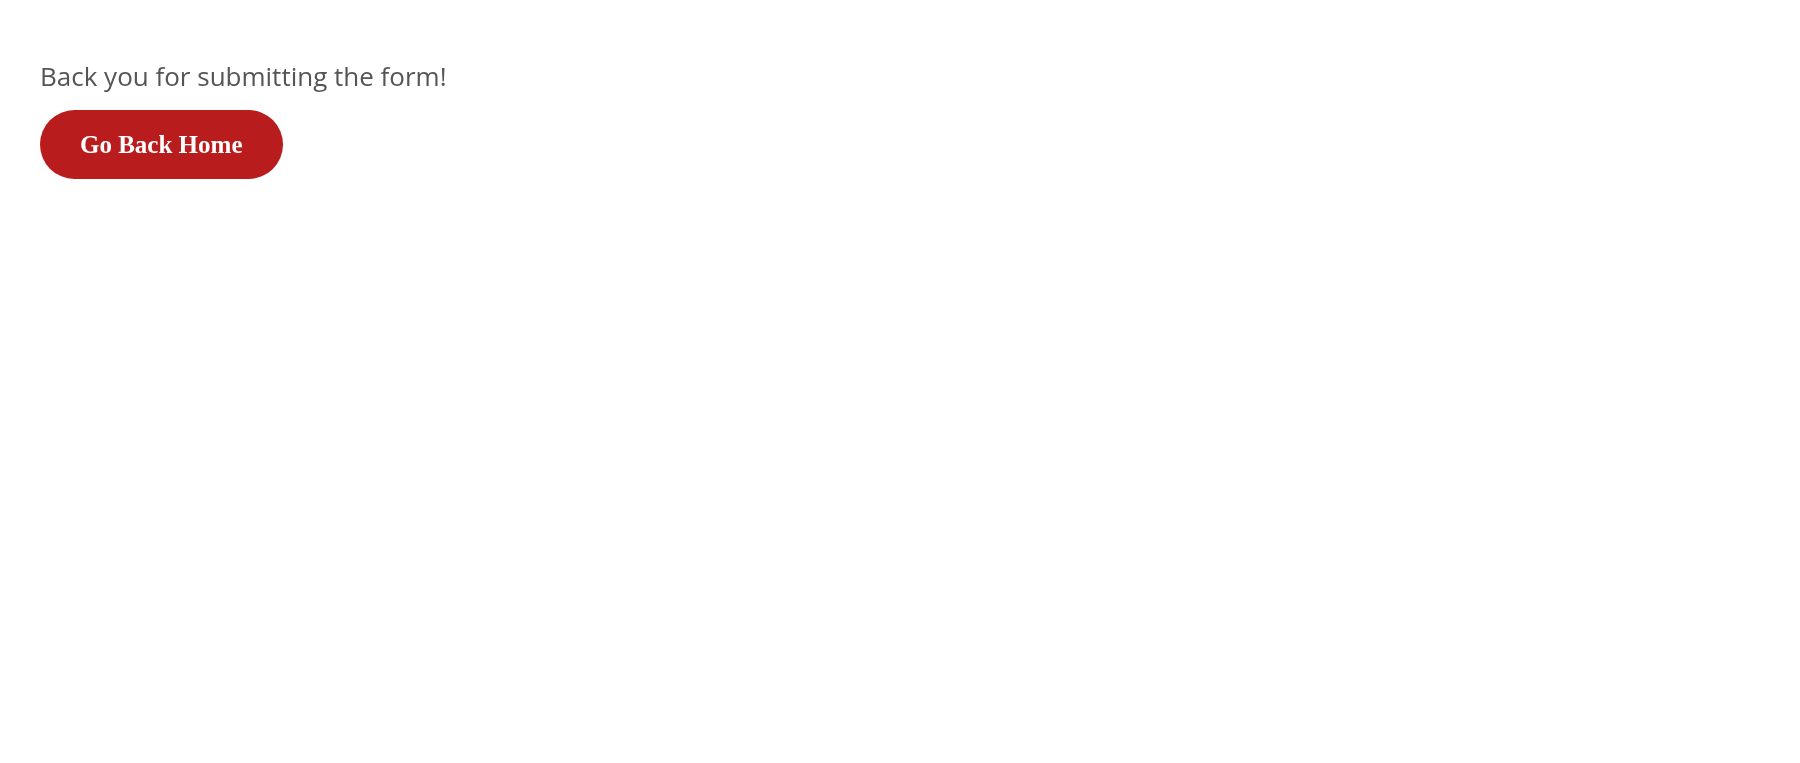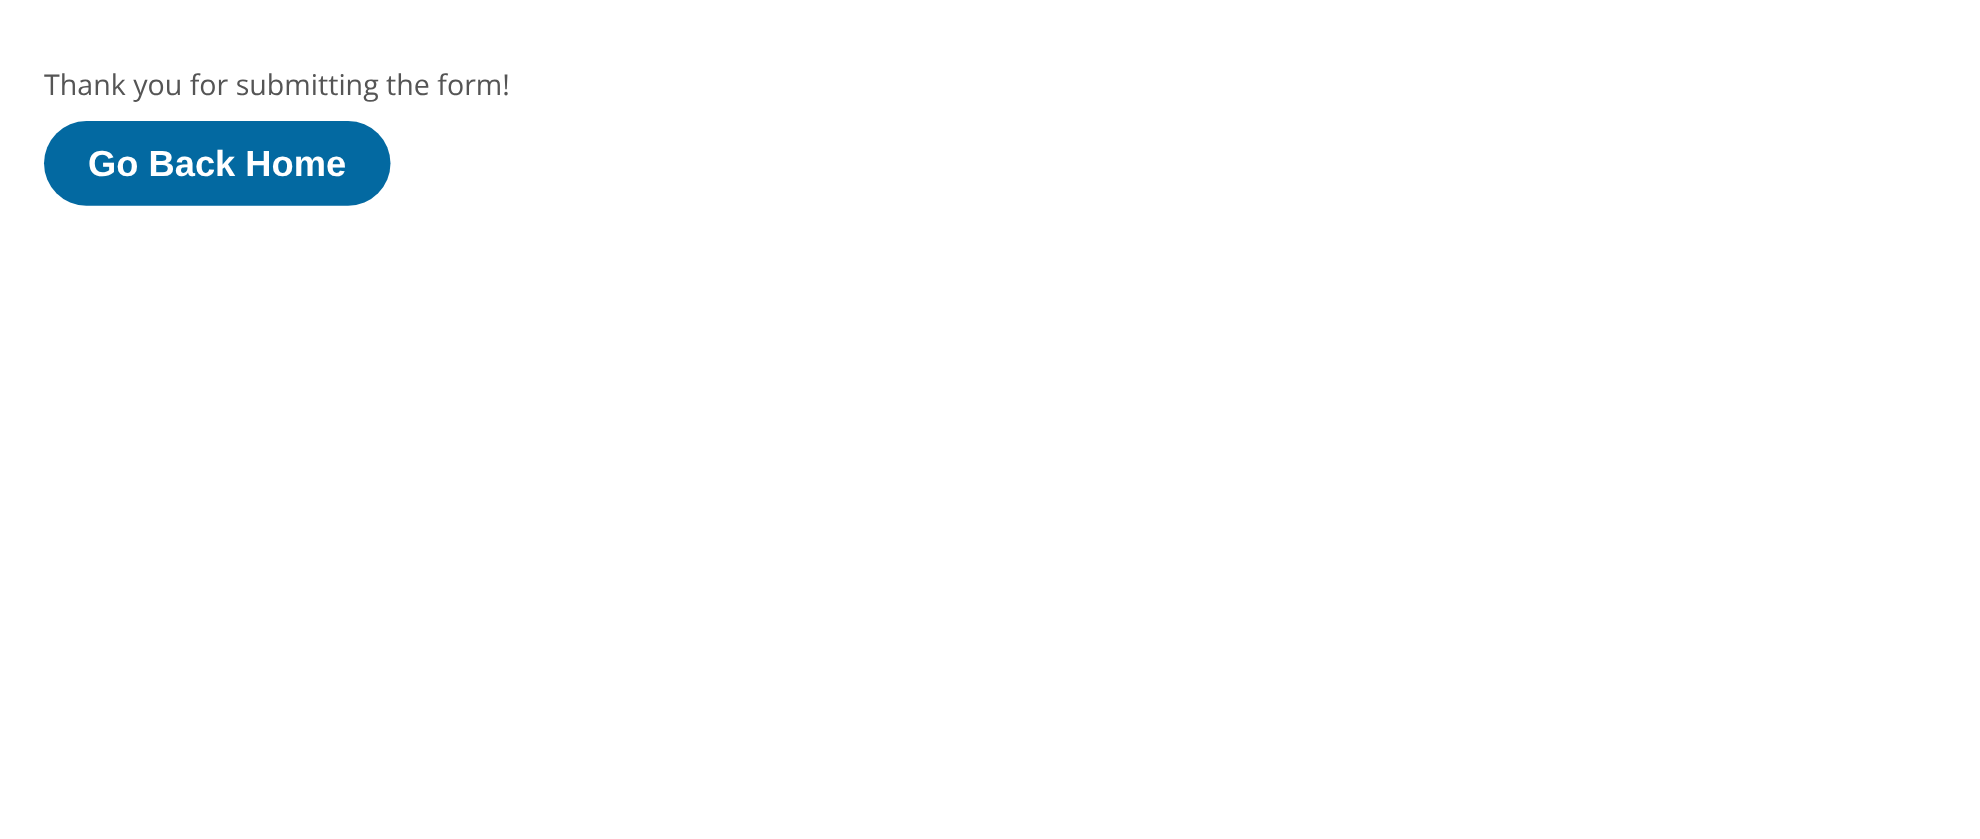--- a/index.html
+++ b/index.html
@@ -16,35 +16,35 @@
       padding-left: 40px;
     }
     .thank-you-message {
       font-size: 26px;
       color: #555555;
       margin-bottom: 16px;
       font-weight: 400;
     }
     .go-back-button {
       display: inline-block;
-      background: #0369a1;
+      background: #b91c1c;
       color: #ffffff;
-      font-size: 33px;
+      font-size: 25px;
       font-weight: 700;
       border: none;
       border-radius: 100px;
       padding: 22px 40px;
       cursor: pointer;
-      font-family: Liberation Sans, sans-serif;
+      font-family: Liberation Serif, serif;
       line-height: 1;
     }
   </style>
 </head>
 <body>
 
 
 
-<div class="thank-you-message">Thank you for submitting the form!</div>
+<div class="thank-you-message">Back you for submitting the form!</div>
 
 <button class="go-back-button">Go Back Home</button>
 
 
 
 
 </body></html>

